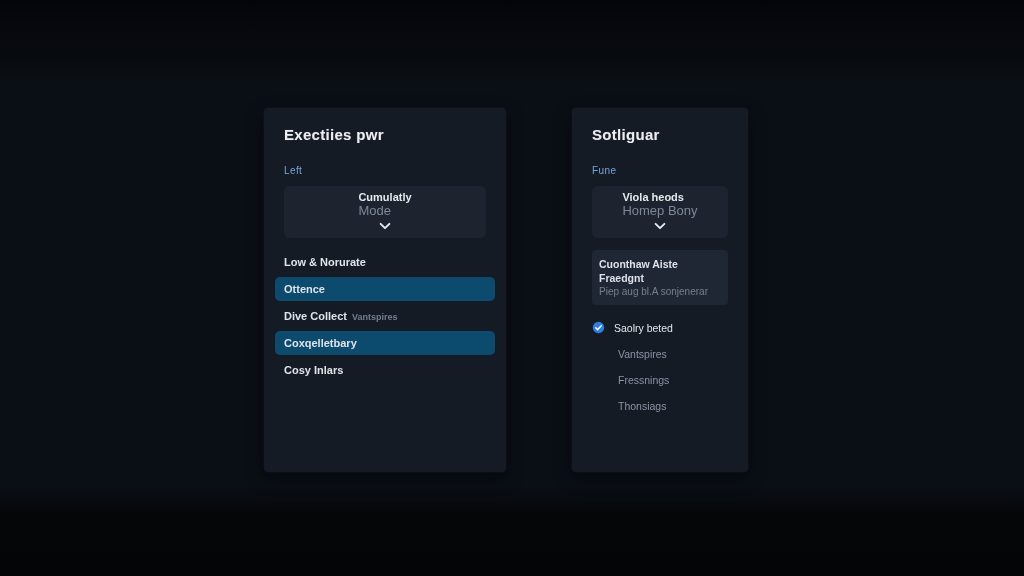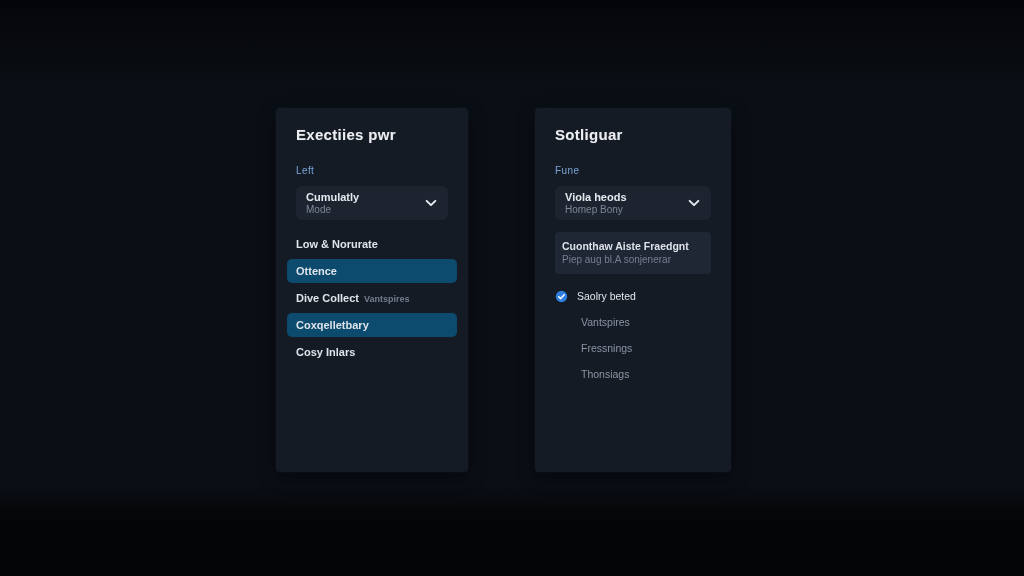--- a/index.html
+++ b/index.html
@@ -19,41 +19,41 @@
     position:absolute; left:0; bottom:0; width:1024px; height:88px;
     background:linear-gradient(180deg,#0a0e14 0%,#050608 30%,#040507 100%);
   }
   .panel {
     position:absolute; top:108px; height:364px;
     background:#151b25;
     border-radius:4px;
     padding:18px 20px;
     box-shadow:0 0 0 1px rgba(255,255,255,0.02), 0 6px 18px rgba(0,0,0,0.45);
   }
-  .panel.left  { left:276px; width:192px; }
-  .panel.right { left:535px; width:196px; }
+  .panel.left  { left:264px; width:242px; }
+  .panel.right { left:572px; width:176px; }
 
   .panel-title {
     font-size:15px; font-weight:bold; letter-spacing:0.3px;
     color:#eceef2; margin-bottom:22px;
     text-shadow:0 0 1px rgba(255,255,255,0.25);
   }
   .section-label {
     font-size:10px; color:#79a4d8; letter-spacing:0.4px;
     margin-bottom:10px;
   }
   .dropdown {
     background:#1d2430; border-radius:6px;
     padding:5px 10px; min-height:27px;
     display:flex; align-items:center; justify-content:space-between;
-    cursor:pointer; margin-bottom:12px;
+    cursor:pointer; margin-bottom:12px;flex-direction:column;
   }
   .dropdown .dd-text { line-height:1.15; }
   .dd-main { font-size:11px; font-weight:bold; color:#e6e9ee; }
-  .dd-sub  { font-size:10px;  color:#7e8797; }
+  .dd-sub  { font-size:13px;  color:#7e8797; }
   .chevron { width:14px; height:14px; flex:0 0 auto; }
   .chevron svg { display:block; width:14px; height:14px; }
 
   .row {
     font-size:11px; color:#dfe3ea;
     padding:6px 9px; border-radius:5px;
     margin:0 -9px 3px -9px;
     display:flex; align-items:baseline; gap:5px;
     cursor:pointer;
     font-weight:bold;

